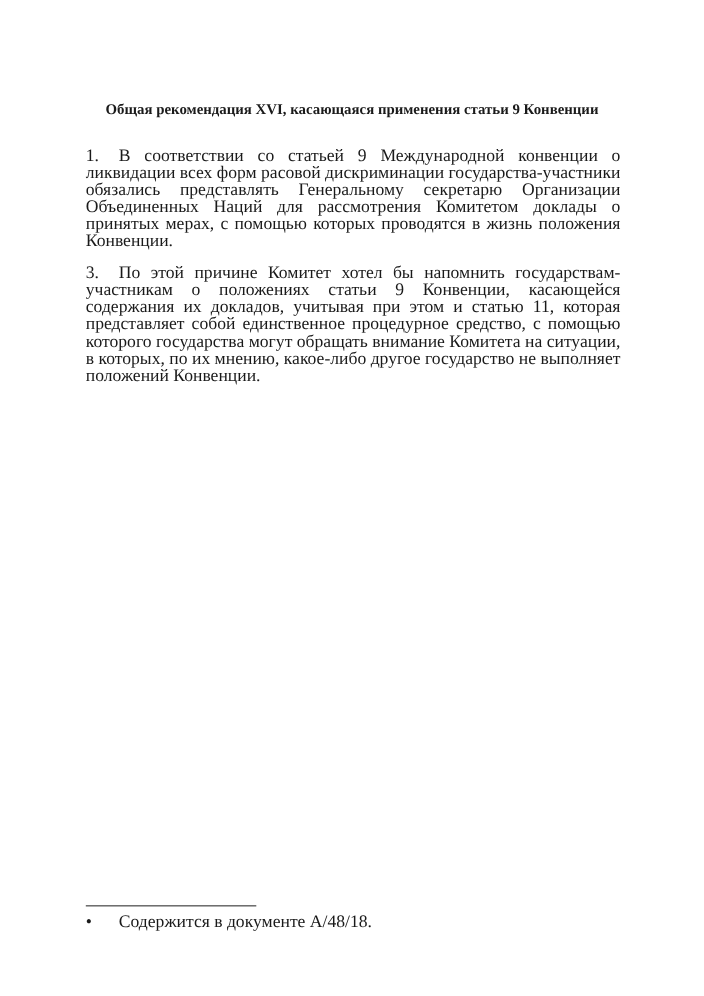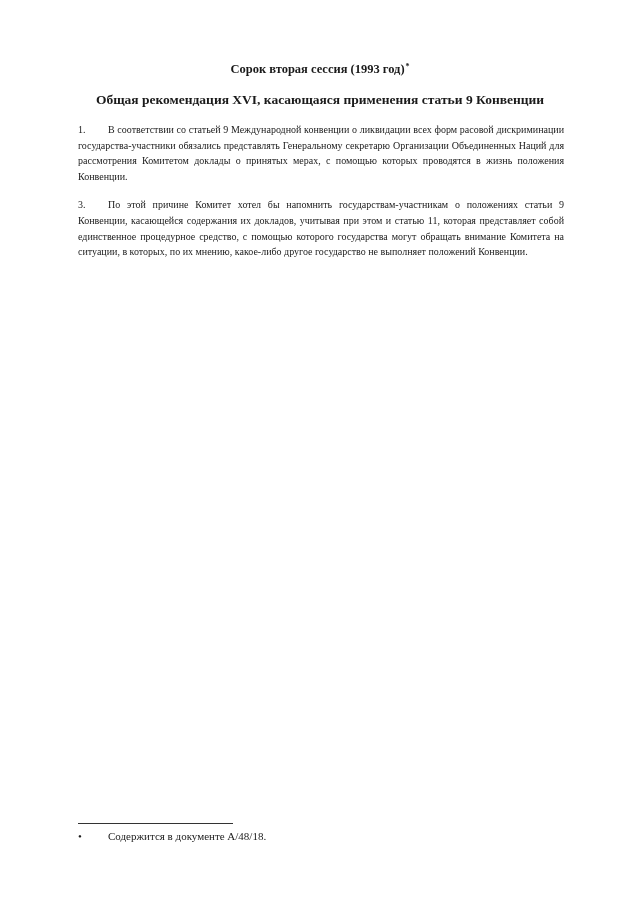--- a/index.html
+++ b/index.html
@@ -4,34 +4,33 @@
   <style>
     html, body { margin: 0; padding: 0; background: #ffffff; }
     body { width: 640px; height: 905px; position: relative; overflow: hidden;
       font-family: "Liberation Serif", "DejaVu Serif", serif; color: #1a1a1a; }
     .page { position: absolute; left: 0; top: 0; width: 640px; height: 905px; background: #fff; }
     .session { position: absolute; top: 62px; left: 0; width: 640px; text-align: center;
       font-weight: bold; font-size: 12.5px; }
     .session sup { font-size: 8px; vertical-align: 4px; margin-left: 1px; }
     .title { position: absolute; top: 92px; left: 0; width: 640px; text-align: center;
       font-weight: bold; font-size: 13.5px; }
-    .body { position: absolute; left: 78px; top: 122px; width: 486px; font-size: 10px;
+    .body { position: absolute; left: 78px; top: 134px; width: 486px; font-size: 16px;
       line-height: 15.6px; text-align: justify; }
     .para { margin: 0 0 13px 0; text-indent: 0; }
     .para .num { display: inline-block; width: 30px; }
     .footnote-rule { position: absolute; left: 78px; top: 823px; width: 155px; height: 0;
       border-top: 1px solid #333; }
-    .footnote { position: absolute; left: 78px; top: 830px; font-size: 11px; }
+    .footnote { position: absolute; left: 78px; top: 830px; font-size: 16px; }
     .footnote .mark { display: inline-block; width: 30px; }
   </style>
 </head>
 <body>
 
 <div class="page">
-  <div class="session"><span>Сорок вторая сессия (1993 год)</span><sup>*</sup></div>
 
   <div class="title">Общая рекомендация XVI, касающаяся применения статьи 9 Конвенции</div>
 
   <div class="body">
     <p class="para"><span class="num">1.</span><span>В соответствии со статьей 9 Международной конвенции о ликвидации всех форм расовой дискриминации государства-участники обязались представлять Генеральному секретарю Организации Объединенных Наций для рассмотрения Комитетом доклады о принятых мерах, с помощью которых проводятся в жизнь положения Конвенции.</span></p>
     <p class="para"><span class="num">3.</span><span>По этой причине Комитет хотел бы напомнить государствам-участникам о положениях статьи 9 Конвенции, касающейся содержания их докладов, учитывая при этом и статью 11, которая представляет собой единственное процедурное средство, с помощью которого государства могут обращать внимание Комитета на ситуации, в которых, по их мнению, какое-либо другое государство не выполняет положений Конвенции.</span></p>
   </div>
 
   <div class="footnote-rule"></div>
   <div class="footnote"><span class="mark">•</span><span>Содержится в документе A/48/18.</span></div>

